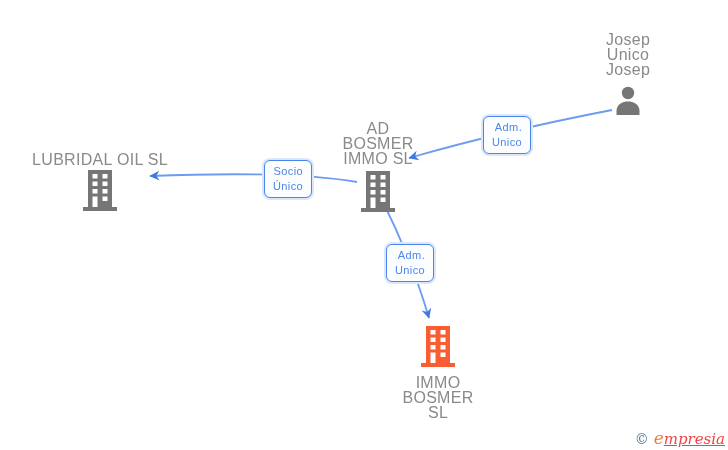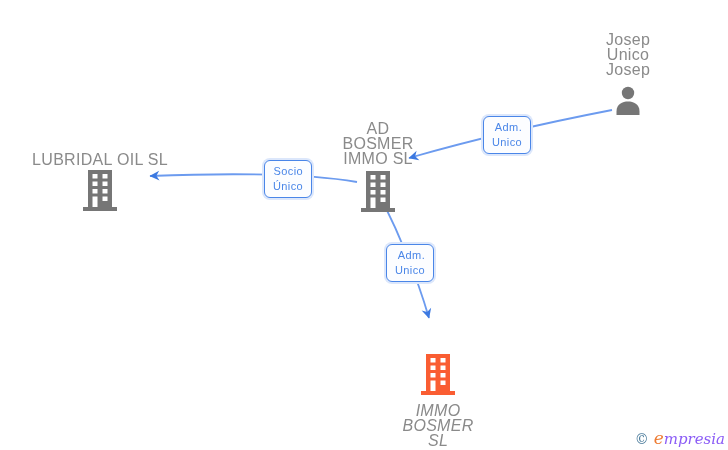--- a/index.html
+++ b/index.html
@@ -57,21 +57,21 @@
     right: 3px;
     bottom: 2px;
     z-index: 4;
     font-family: "DejaVu Serif", serif;
     font-style: italic;
     font-size: 15px;
     white-space: nowrap;
   }
   .watermark .copy { color: #4a7b9b; font-style: normal; font-size: 14px; }
   .watermark .brand-e { color: #ee7c33; font-size: 17px; }
-  .watermark .brand-rest { color: #8b5cf6; }
+  .watermark .brand-rest { color: #ef4444; text-decoration: underline; }
 </style>
 </head>
 <body>
 
 <div class="canvas">
 
   <svg class="edges-layer" width="728" height="450" viewBox="0 0 728 450" xmlns="http://www.w3.org/2000/svg">
     <defs>
       <marker id="arrow" viewBox="0 0 10 10" refX="9" refY="5" markerWidth="11" markerHeight="11" markerUnits="userSpaceOnUse" orient="auto">
         <path d="M0.5,0.5 L9.5,5 L0.5,9.5 L3.2,5 Z" fill="#3c79e1"></path>
@@ -128,21 +128,21 @@
         <rect x="9.5" y="11.5" width="5" height="4.5" fill="#ffffff"></rect>
         <rect x="19.5" y="11.5" width="5" height="4.5" fill="#ffffff"></rect>
         <rect x="9.5" y="19" width="5" height="4.5" fill="#ffffff"></rect>
         <rect x="19.5" y="19" width="5" height="4.5" fill="#ffffff"></rect>
         <rect x="19.5" y="26.5" width="5" height="4.5" fill="#ffffff"></rect>
         <rect x="9.5" y="26.5" width="5" height="10.5" fill="#ffffff"></rect>
       </svg>
     </span>
   </div>
 
-  <div class="node" style="left:398px; top:354px; width:80px;font-style:italic;">
+  <div class="node" style="left:398px; top:326px; width:80px;">
     <span class="company-icon orange">
       <svg width="34" height="41" viewBox="0 0 34 41">
         <rect x="5" y="0" width="24" height="38" fill="currentColor"></rect>
         <rect x="0" y="37" width="34" height="4" fill="currentColor"></rect>
         <rect x="9.5" y="4" width="5" height="4.5" fill="#ffffff"></rect>
         <rect x="19.5" y="4" width="5" height="4.5" fill="#ffffff"></rect>
         <rect x="9.5" y="11.5" width="5" height="4.5" fill="#ffffff"></rect>
         <rect x="19.5" y="11.5" width="5" height="4.5" fill="#ffffff"></rect>
         <rect x="9.5" y="19" width="5" height="4.5" fill="#ffffff"></rect>
         <rect x="19.5" y="19" width="5" height="4.5" fill="#ffffff"></rect>

